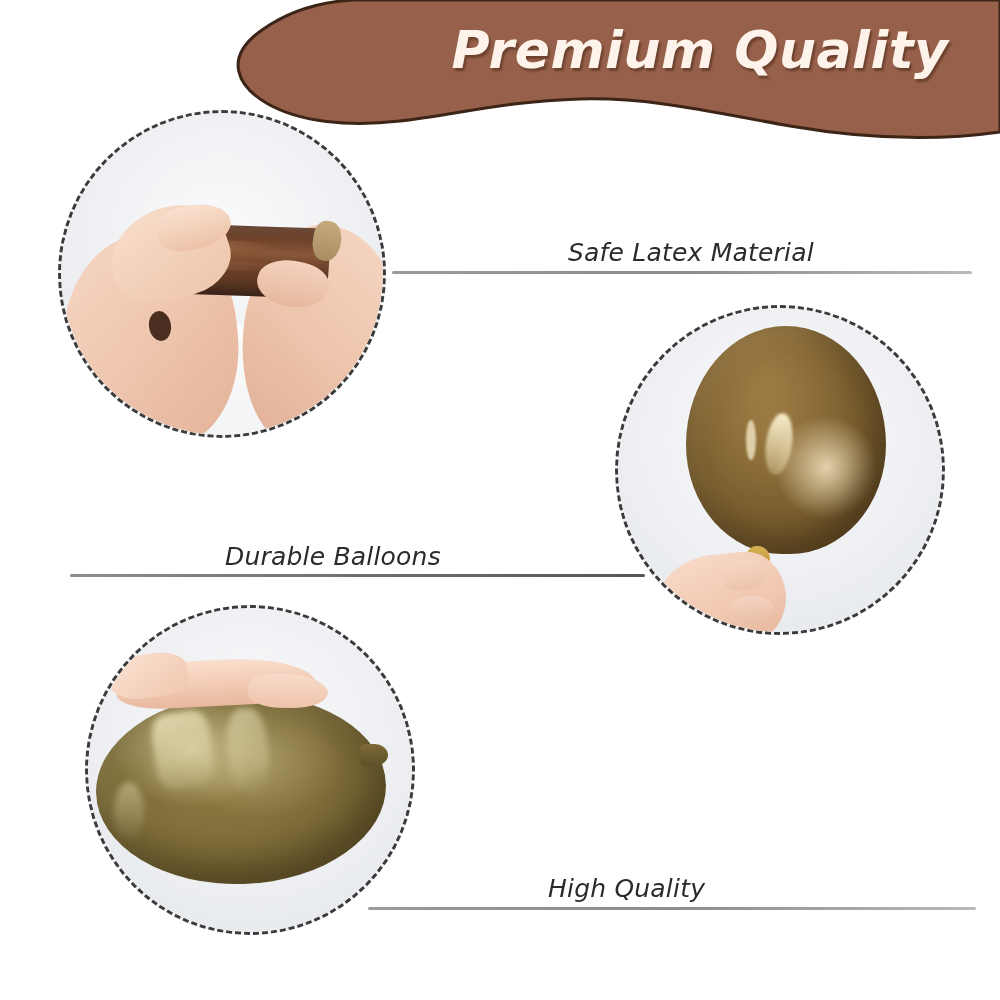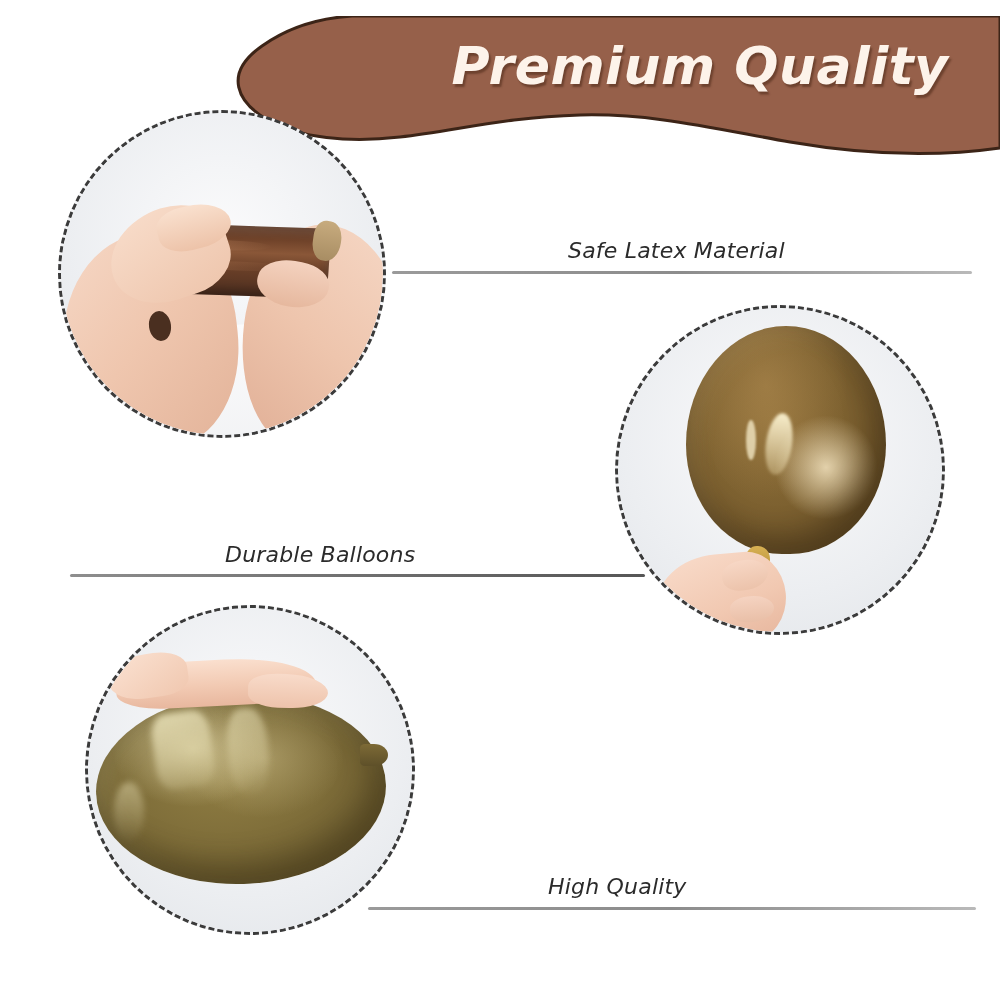--- a/index.html
+++ b/index.html
@@ -16,21 +16,21 @@
   .stage {
     position: relative;
     width: 1000px;
     height: 1000px;
     background: #ffffff;
   }
 
   
   .banner-wrap {
     position: absolute;
-    left: 0; top: 16px;
+    left: 0; top: 0;
     width: 800px; height: 150px;
     pointer-events: none;
   }
   .banner-svg { display: block; width: 1000px; height: 150px; }
   .banner-title {
     position: absolute;
     left: 420px;
     top: 20px;
     width: 560px;
     text-align: center;
@@ -287,21 +287,21 @@
     width: 80px; height: 34px;
     background: linear-gradient(180deg, #f8dbca 0%, #eec3ab 100%);
     border-radius: 40% 55% 50% 40%;
     transform: rotate(2deg);
   }
 
   
   .feature-label {
     position: absolute;
     font-family: "DejaVu Sans", sans-serif;
-    font-size: 22px;
+    font-size: 25px;
     font-style: italic;
     color: #2b2b2b;
     white-space: nowrap;
     letter-spacing: 0.2px;
   }
   .connector {
     position: absolute;
     height: 3px;
     background: linear-gradient(90deg, #9a9a9a 0%, #8c8c8c 50%, #b9b9b9 100%);
     border-radius: 2px;

